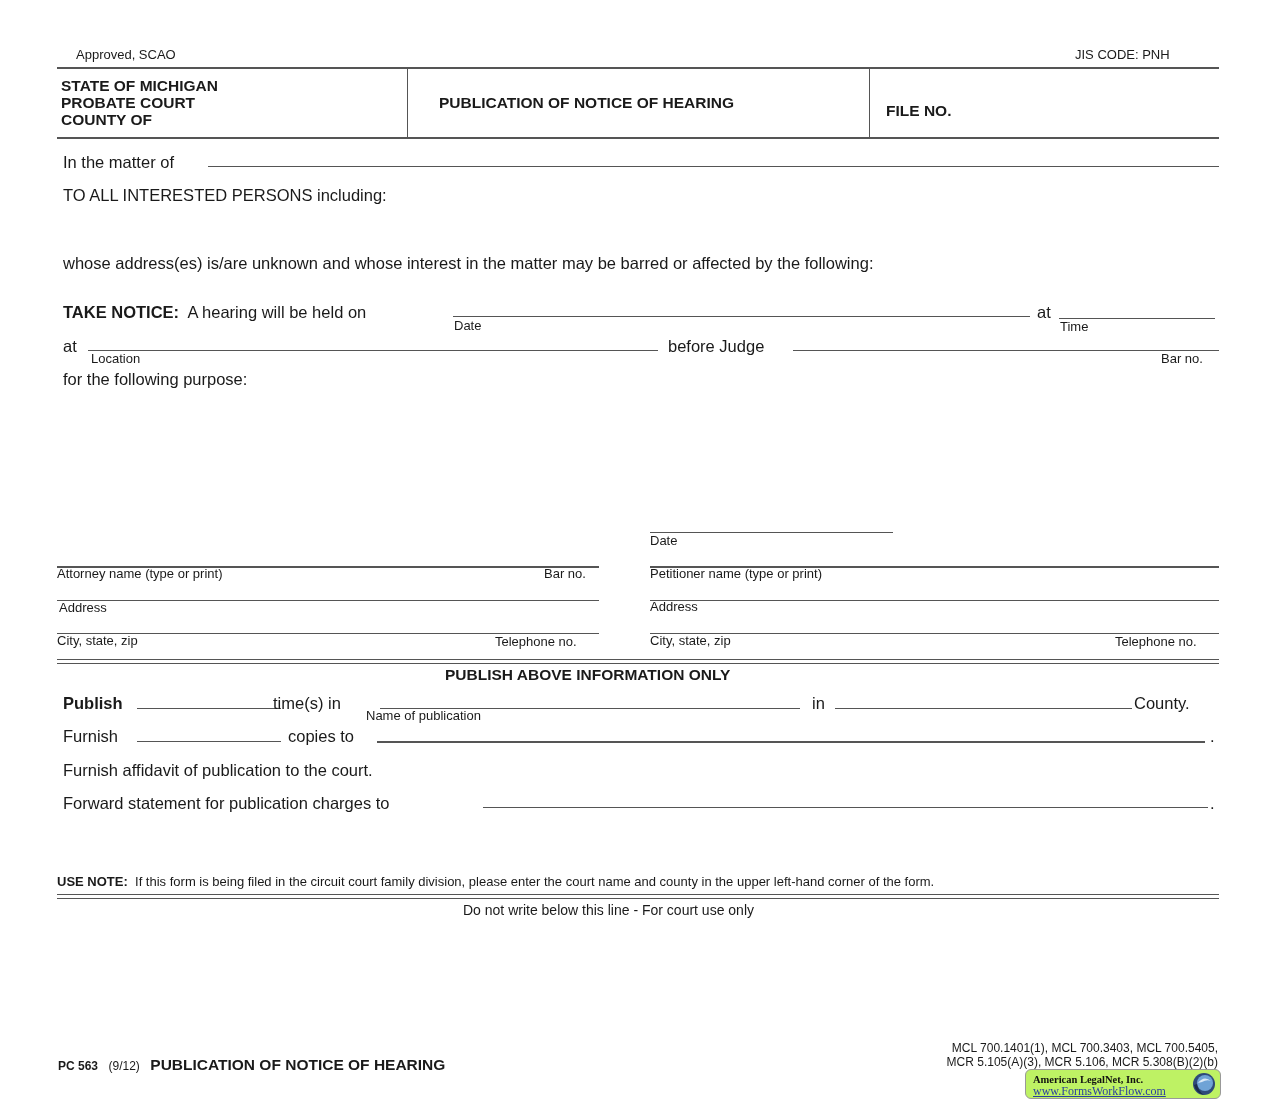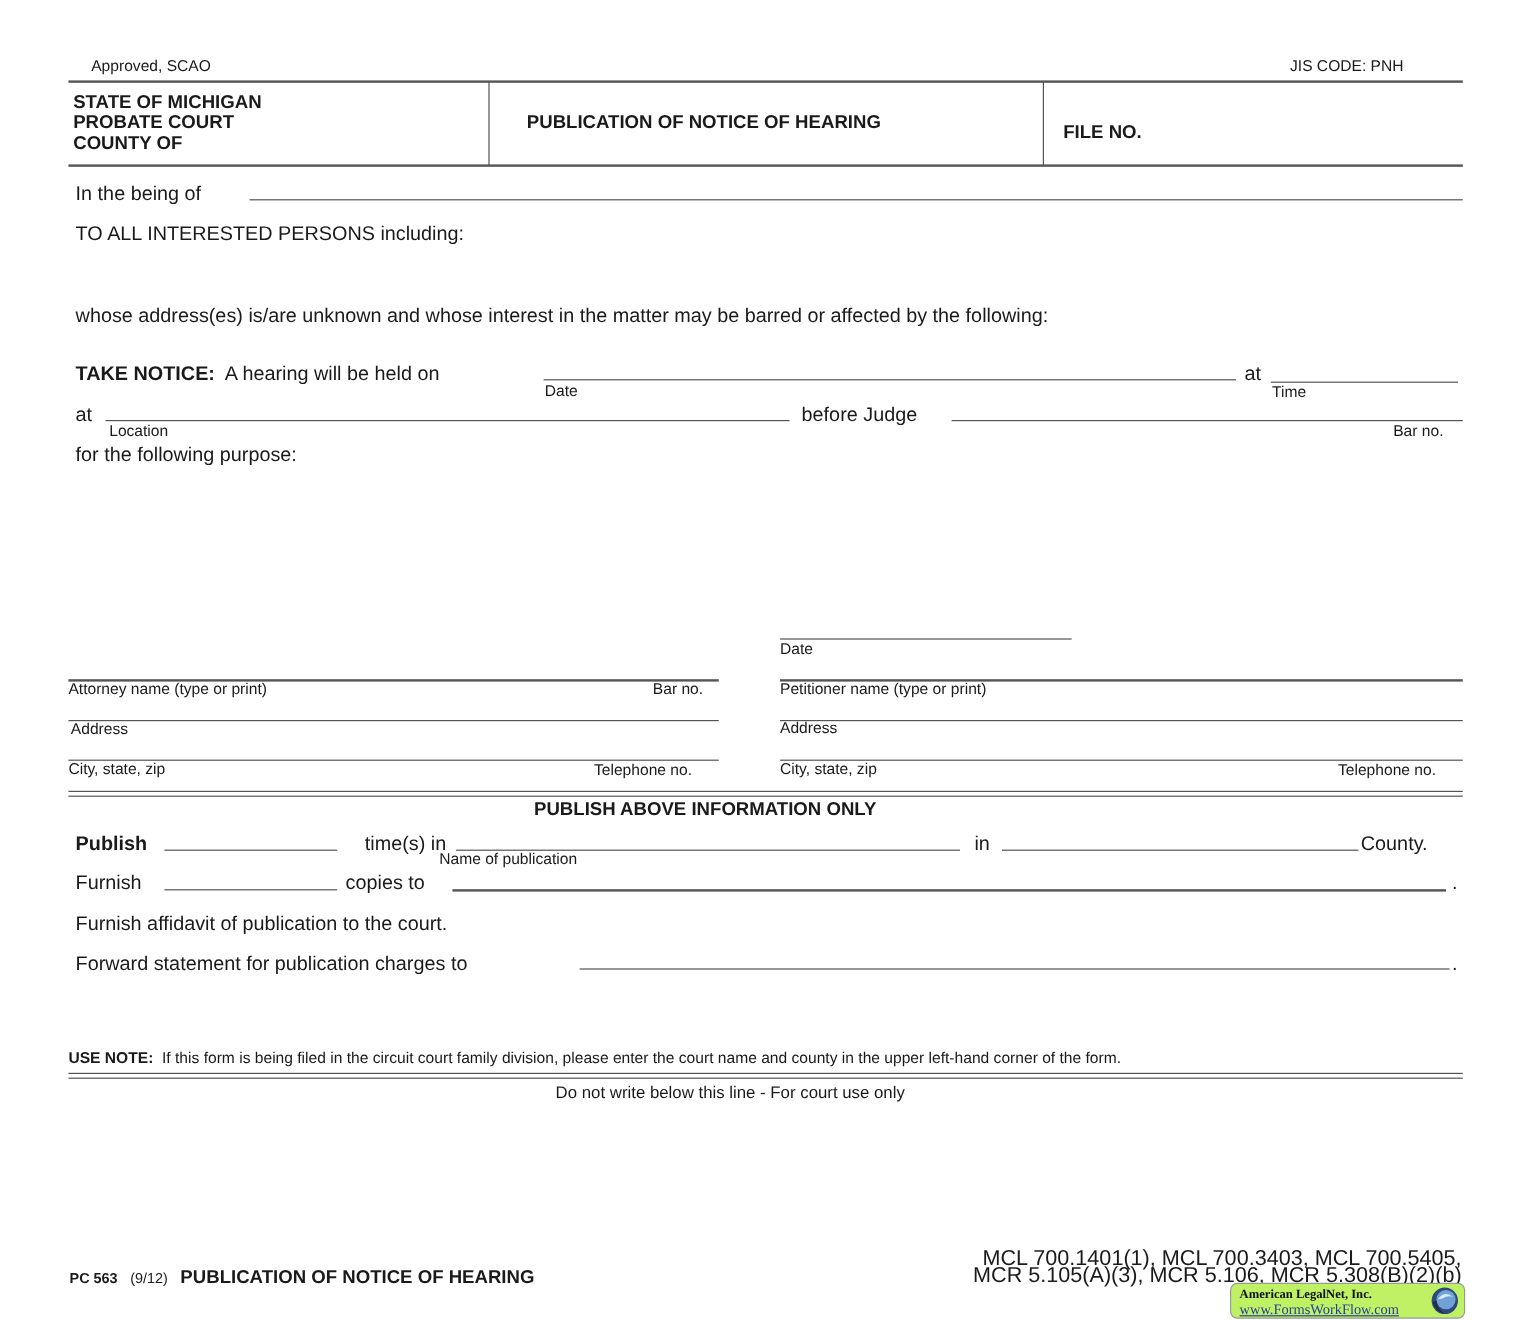--- a/index.html
+++ b/index.html
@@ -36,21 +36,21 @@
 
 <div class="abs" style="left:61px;top:77px;">
   <div class="b" style="font-size:15.5px;line-height:17px;text-align:right;">STATE OF MICHIGAN</div>
   <div class="b" style="font-size:15.5px;line-height:17px;">PROBATE COURT</div>
   <div class="b" style="font-size:15.5px;line-height:17px;">COUNTY OF</div>
 </div>
 <div class="t b" style="left:439px;top:94px;font-size:15.5px;">PUBLICATION OF NOTICE OF HEARING</div>
 <div class="t b" style="left:886px;top:70px;font-size:15.5px;margin-top:32px;">FILE NO.</div>
 <div class="abs" style="left:880px;top:90px;width:330px;height:40px;"></div>
 
-<div class="t fs17" style="left:63px;top:153px;">In the being of</div>
+<div class="t fs17" style="left:63px;top:153px;">In the matter of</div>
 <div class="field" style="left:208px;top:166px;width:1011px;"></div>
 
 <div class="t fs17" style="left:63px;top:186px;">TO ALL INTERESTED PERSONS including:</div>
 <div class="abs" style="left:63px;top:208px;width:1150px;height:40px;"></div>
 
 <div class="t fs17" style="left:63px;top:254px;">whose address(es) is/are unknown and whose interest in the matter may be barred or affected by the following:</div>
 
 <div class="t fs17" style="left:63px;top:303px;">
   <span class="b">TAKE NOTICE:</span>&nbsp;
   <span>A hearing will be held on</span>
@@ -90,21 +90,21 @@
 <div class="field" style="left:650px;top:633px;width:569px;"></div>
 <div class="t fs13" style="left:650px;top:633px;">City, state, zip</div>
 <div class="t fs13" style="left:1115px;top:634px;">Telephone no.</div>
 
 <div class="line" style="left:57px;top:659px;width:1162px;"></div>
 <div class="line" style="left:57px;top:663px;width:1162px;"></div>
 <div class="t b" style="left:445px;top:666px;font-size:15.5px;">PUBLISH ABOVE INFORMATION ONLY</div>
 
 <div class="t fs17" style="left:63px;top:694px;font-weight:bold;">Publish</div>
 <div class="field" style="left:137px;top:708px;width:144px;"></div>
-<div class="t fs17" style="left:304px;top:694px;">time(s) in</div>
+<div class="t fs17" style="left:273px;top:694px;">time(s) in</div>
 <div class="field" style="left:380px;top:708px;width:420px;"></div>
 <div class="t fs13" style="left:366px;top:708px;">Name of publication</div>
 <div class="t fs17" style="left:812px;top:694px;">in</div>
 <div class="field" style="left:835px;top:708px;width:297px;"></div>
 <div class="t fs17" style="left:1134px;top:694px;">County.</div>
 
 <div class="t fs17" style="left:63px;top:727px;">Furnish</div>
 <div class="field" style="left:137px;top:741px;width:144px;"></div>
 <div class="t fs17" style="left:288px;top:727px;">copies to</div>
 <div class="field" style="left:377px;top:741px;width:828px;border-top-width:2px;"></div>
@@ -122,21 +122,21 @@
 </div>
 <div class="line" style="left:57px;top:894px;width:1162px;"></div>
 <div class="line" style="left:57px;top:898px;width:1162px;"></div>
 <div class="t fs14" style="left:463px;top:902px;">Do not write below this line - For court use only</div>
 
 <div class="t" style="left:58px;top:1056px;">
   <span class="b" style="font-size:12px;">PC 563</span>
   <span style="font-size:12px;margin-left:6px;">(9/12)</span>
   <span class="b" style="font-size:15.5px;margin-left:6px;">PUBLICATION OF NOTICE OF HEARING</span>
 </div>
-<div class="abs" style="right:57px;top:1041px;text-align:right;font-size:18px;line-height:14px;">
+<div class="abs" style="right:57px;top:1041px;text-align:right;font-size:12px;line-height:14px;">
   <div>MCL 700.1401(1), MCL 700.3403, MCL 700.5405,</div>
   <div>MCR 5.105(A)(3), MCR 5.106, MCR 5.308(B)(2)(b)</div>
 </div>
 
 <div class="logo-box">
   <div class="logo-name">American LegalNet, Inc.</div>
   <div class="logo-url">www.FormsWorkFlow.com</div>
   <svg class="globe" viewBox="0 0 28 26">
     <circle cx="14" cy="13" r="11" fill="#2f4a7a"></circle>
     <circle cx="15" cy="12" r="8" fill="#6fa3d6"></circle>

